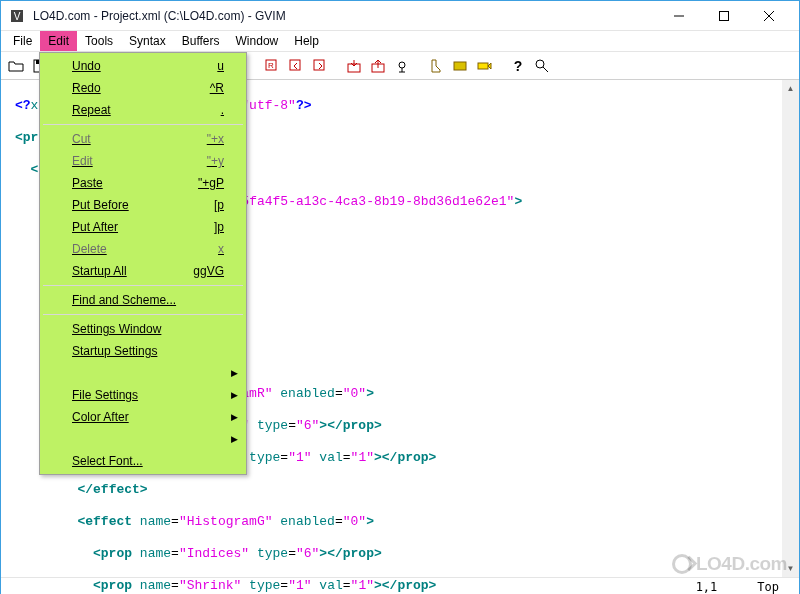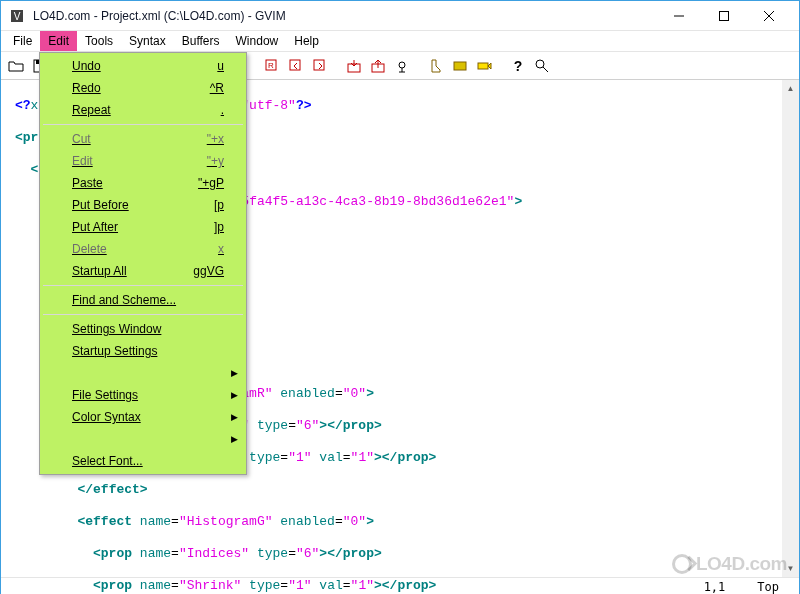--- a/index.html
+++ b/index.html
@@ -43,21 +43,21 @@
 .dropdown { position: absolute; left: 38px; top: 51px; width: 208px; background: #bef264; border: 1px solid #a0a0a0; box-shadow: 2px 2px 4px rgba(0,0,0,0.25); z-index: 100; padding: 2px; text-decoration: underline; }
 .dropdown .dditem { height: 22px; display: flex; align-items: center; padding: 0 20px 0 30px; font-size: 12px; cursor: default; position: relative; }
 .dropdown .dditem .lbl { flex: 1; }
 .dropdown .dditem .shortcut { color: #000; font-size: 12px; }
 .dropdown .dditem.disabled .lbl, .dropdown .dditem.disabled .shortcut { color: #6d6d6d; }
 .dropdown .dditem .submenu-arrow { position: absolute; right: 6px; font-size: 9px; }
 .dropdown .ddsep { height: 1px; background: #d7d7d7; margin: 3px 1px; }
 
 
 .statusbar { height: 18px; background: #fff; display: flex; align-items: center; justify-content: flex-end; padding-right: 20px; font-family: "Consolas", monospace; font-size: 12px; border-top: 1px solid #e5e5e5; }
-.statusbar .pos { margin-right: 32px; }
+.statusbar .pos { margin-right: 40px; }
 
 
 .watermark { position: absolute; right: 12px; bottom: 18px; font-size: 19px; font-weight: bold; color: rgba(0,0,0,0.18); letter-spacing: -0.5px; font-family: Arial, sans-serif; display: flex; align-items: center; gap: 4px; }
 .watermark .wm-icon { width: 20px; height: 20px; border-radius: 50%; border: 3px solid rgba(0,0,0,0.18); position: relative; }
 .watermark .wm-icon::after { content: ''; position: absolute; width: 8px; height: 8px; border-right: 3px solid rgba(0,0,0,0.18); border-bottom: 3px solid rgba(0,0,0,0.18); transform: rotate(-45deg); right: -6px; bottom: 2px; }
 
 
 .outer { border: 1px solid #3c9fe0; width: 800px; height: 594px; position: relative; }
 </style>
 </head>
@@ -324,21 +324,21 @@
         <span class="lbl">Startup Settings</span>
       </div>
       <div class="dditem">
         <span class="submenu-arrow">▶</span>
       </div>
       <div class="dditem">
         <span class="lbl">File Settings</span>
         <span class="submenu-arrow">▶</span>
       </div>
       <div class="dditem">
-        <span class="lbl">Color Syntax</span>
+        <span class="lbl">Color After</span>
         <span class="submenu-arrow">▶</span>
       </div>
       <div class="dditem">
         <span class="submenu-arrow">▶</span>
       </div>
       <div class="dditem">
         <span class="lbl">Select Font...</span>
       </div>
     </div>
 

